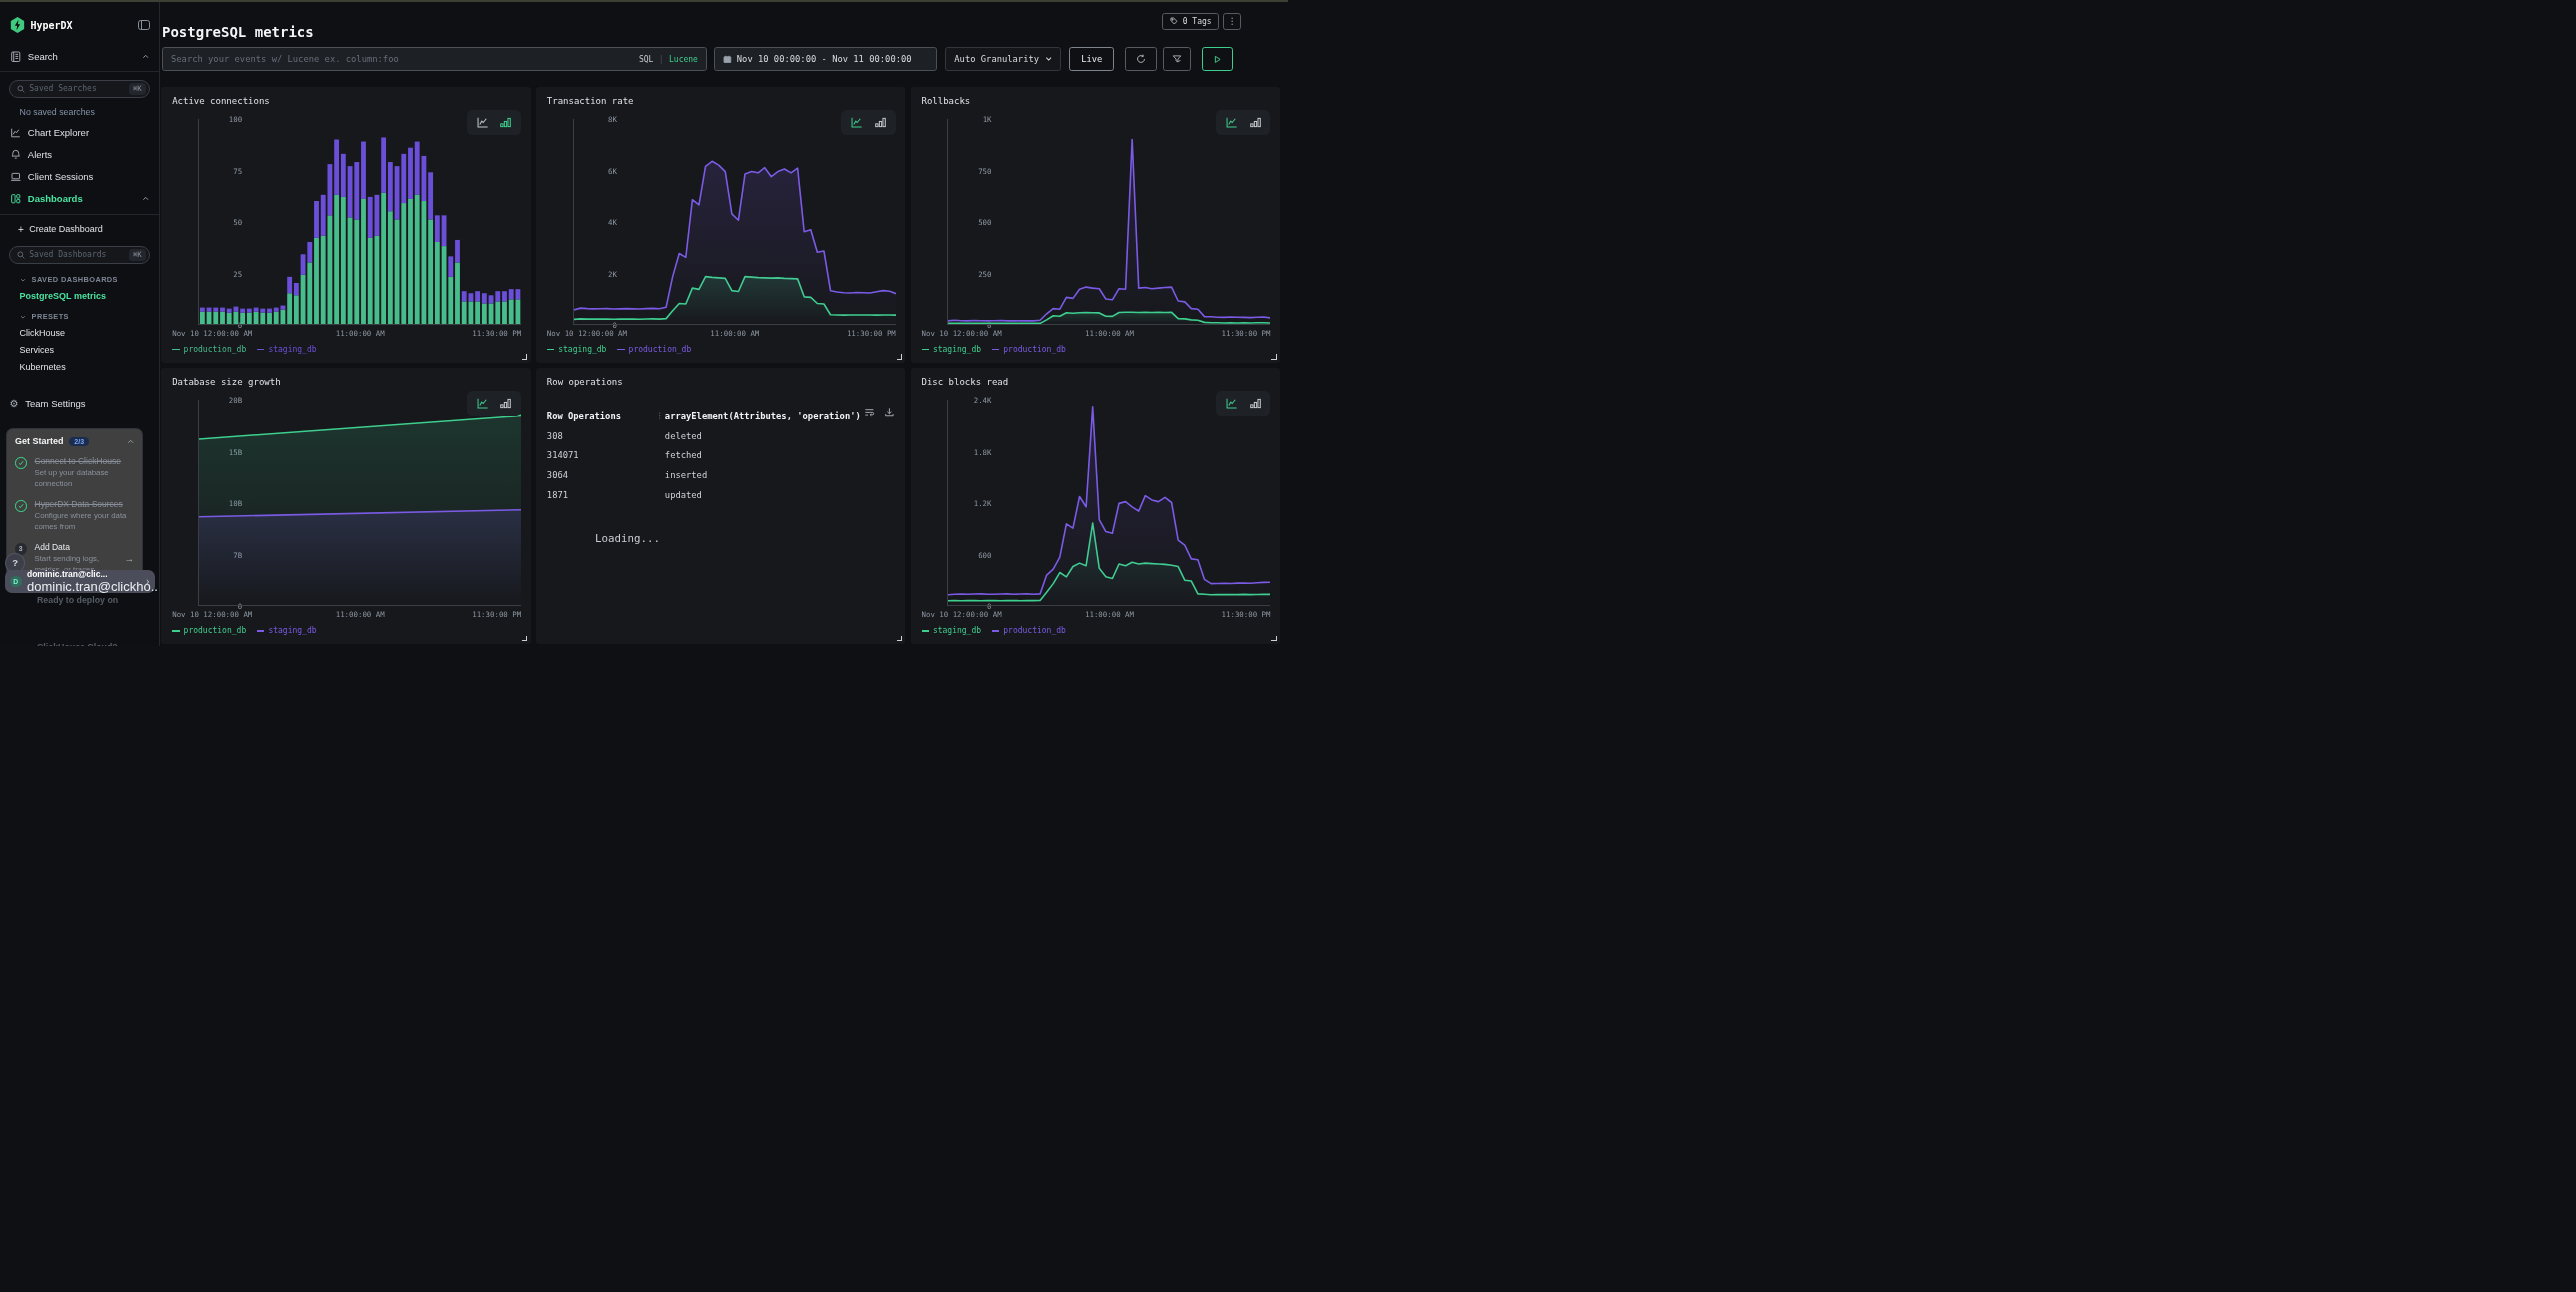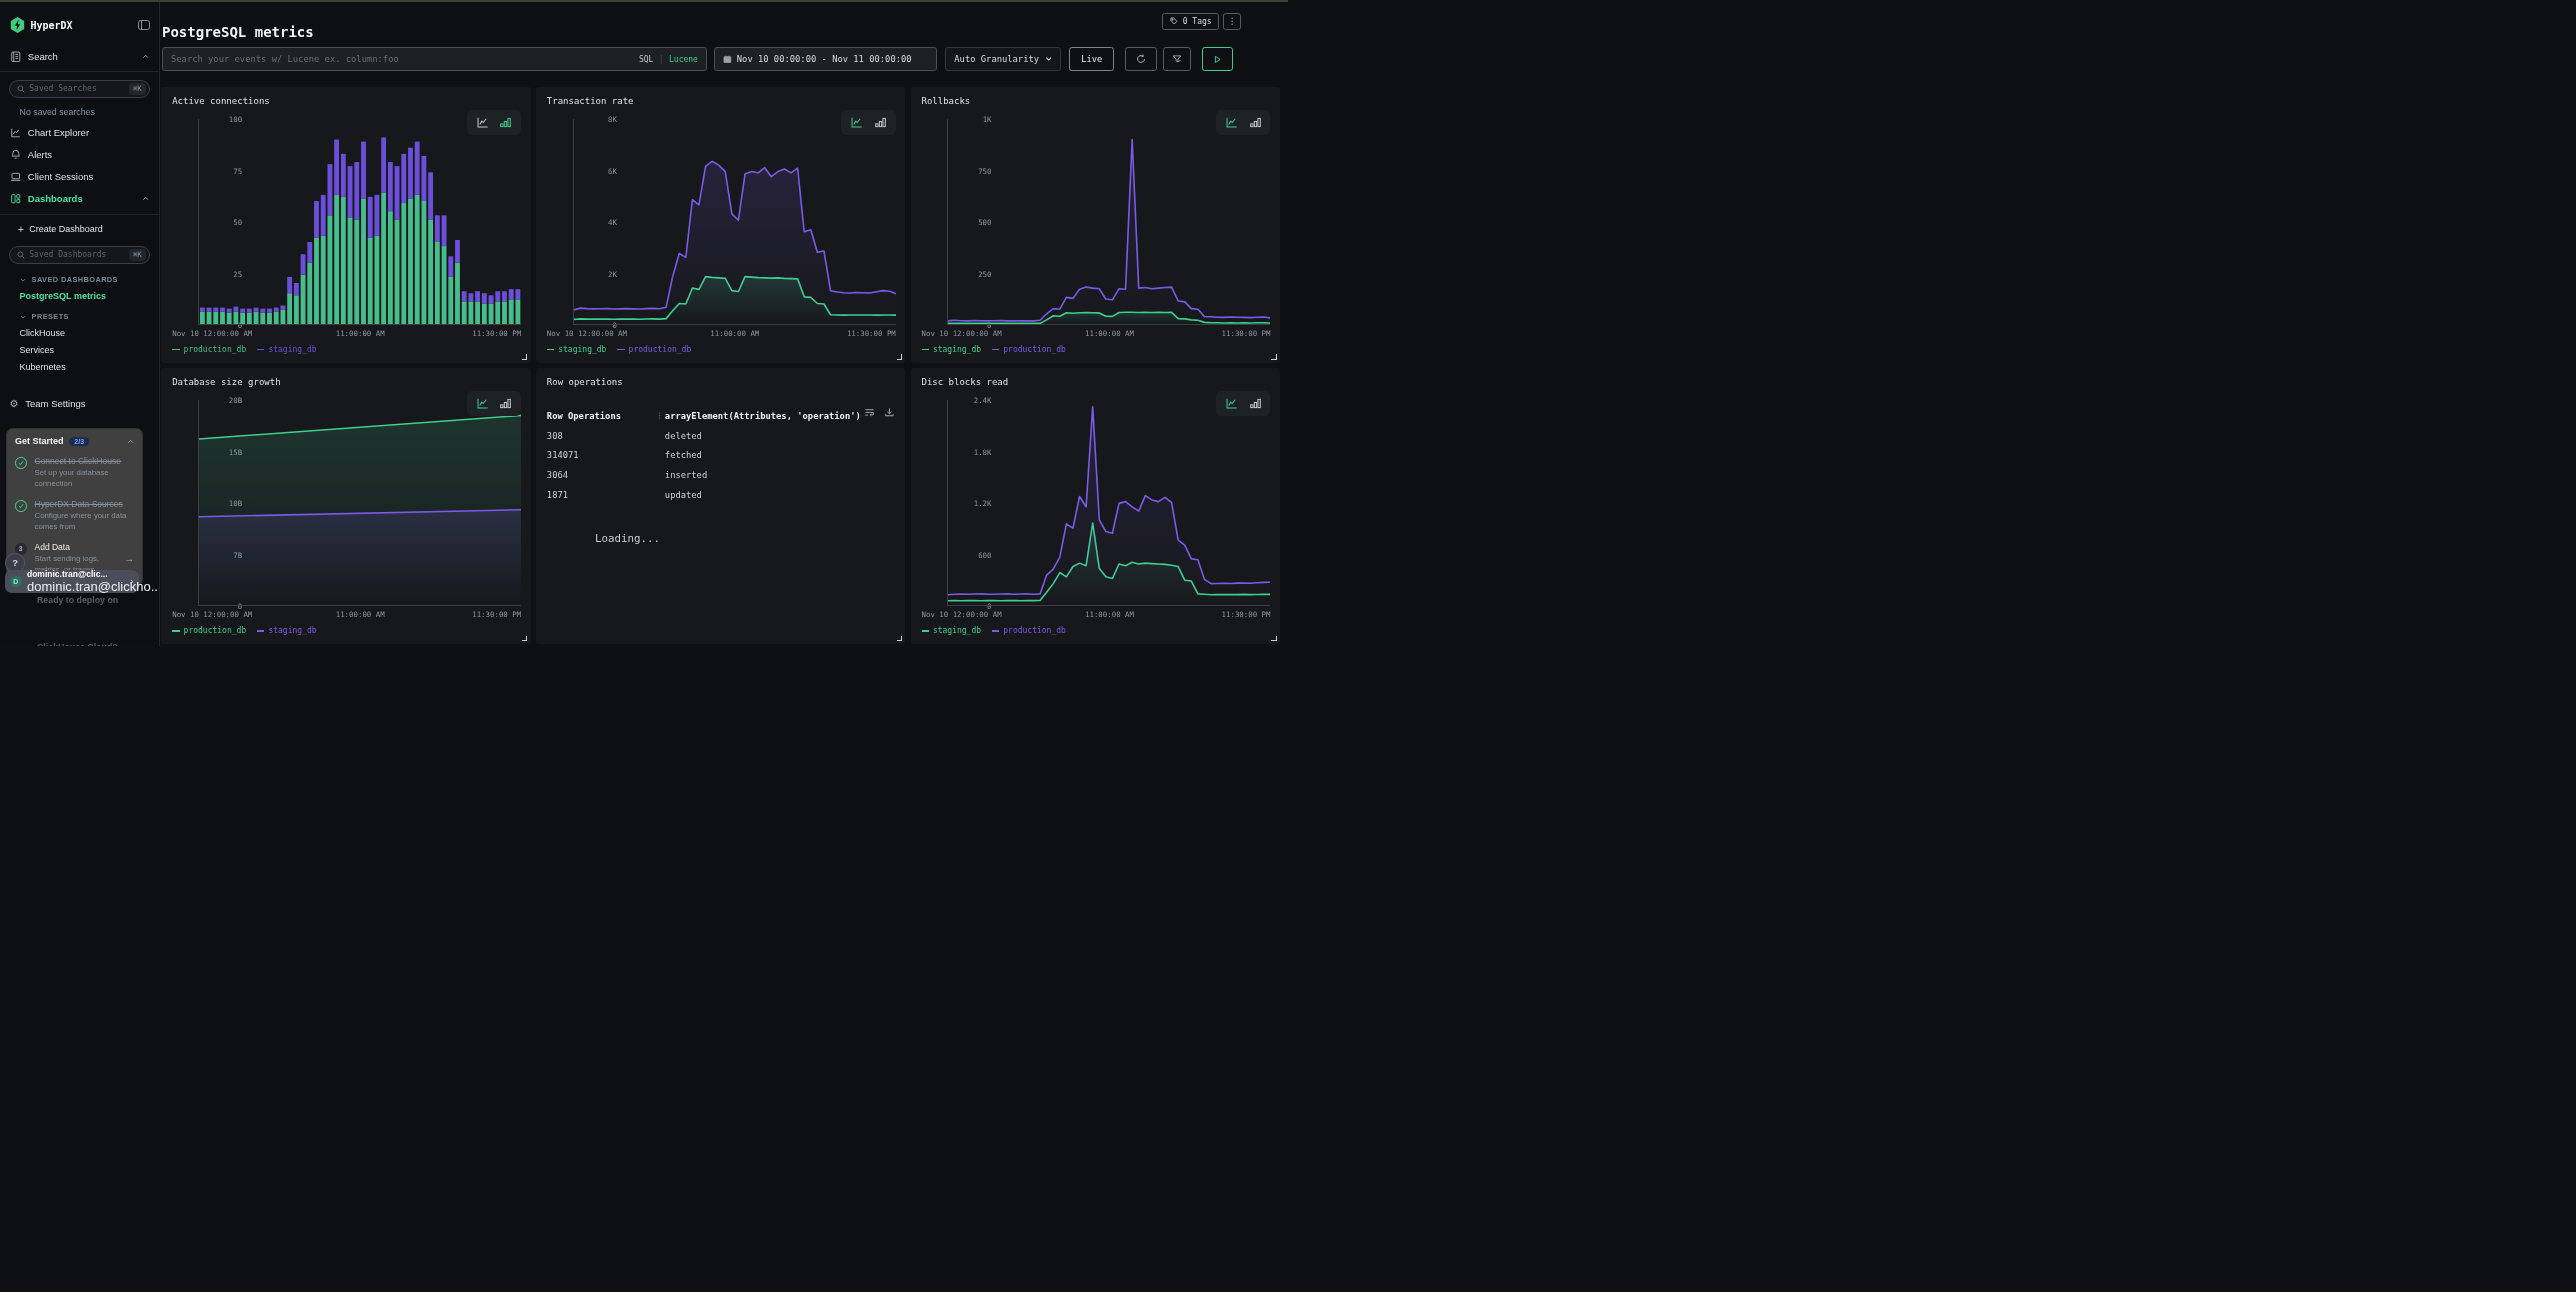--- a/index.html
+++ b/index.html
@@ -61,21 +61,21 @@
   .gs-step { width:11.5px; height:11.5px; border-radius:50%; background:#272a31; color:#aeb4bd; font-size:6.8px; font-weight:bold; display:flex; align-items:center; justify-content:center; }
   .gs-body { flex:1; }
   .gs-item-title { font-size:8.5px; font-weight:normal; color:#e9ebee; line-height:1.3; }
   .gs-item.done .gs-item-title { color:#878e99; text-decoration:line-through; }
   .gs-item-desc { font-size:7.8px; color:#8a919c; line-height:1.35; margin-top:1.4px; }
   .gs-arrow { flex:none; color:#aab0b8; font-size:9.5px; align-self:center; margin-left:2.7px; }
 
   .help-bubble { position:absolute; left:5.4px; top:551px; width:19.6px; height:19.6px; border-radius:50%; background:#3c3e49; border:0.7px solid #575a68; color:#d5d8df; font-size:9.5px; font-weight:bold; display:flex; align-items:center; justify-content:center; cursor:pointer; z-index:5; }
   .bg-text { position:absolute; left:37px; top:593px; color:#565c66; font-size:8.8px; font-weight:bold; }
   .bg-text2 { position:absolute; left:37px; top:640px; color:#565c66; font-size:8.8px; font-weight:bold; }
-  .user-chip { position:absolute; left:4.7px; top:568px; width:134px; height:23px; background:#4b4e5a; border-radius:6.8px; display:flex; align-items:center; padding:0 5.4px; cursor:pointer; z-index:6; }
+  .user-chip { position:absolute; left:4.7px; top:568px; width:150px; height:23px; background:#4b4e5a; border-radius:6.8px; display:flex; align-items:center; padding:0 5.4px; cursor:pointer; z-index:6; }
   .avatar { width:11.5px; height:11.5px; border-radius:50%; background:#2f6e5f; color:#86efc9; font-size:6.8px; font-weight:bold; display:flex; align-items:center; justify-content:center; flex:none; margin-right:5.4px; }
   .uc-body { flex:1; min-width:0; }
   .uc-name { font-size:8.5px; font-weight:bold; color:#ffffff; line-height:1.2; white-space:nowrap; }
   .uc-mail { font-size:13px; color:#eceef2; line-height:1.2; white-space:nowrap; }
   .uc-chev { color:#c8cbd3; font-size:10px; flex:none; }
 
   
   .main { position:absolute; left:160px; top:2px; right:0; bottom:0; }
   .page-title { position:absolute; left:2px; top:22px; font-family:"DejaVu Sans Mono", monospace; font-size:14px; font-weight:600; color:#f2f4f6; }
   .hdr-right { position:absolute; top:10.8px; right:47px; display:flex; gap:4px; }

